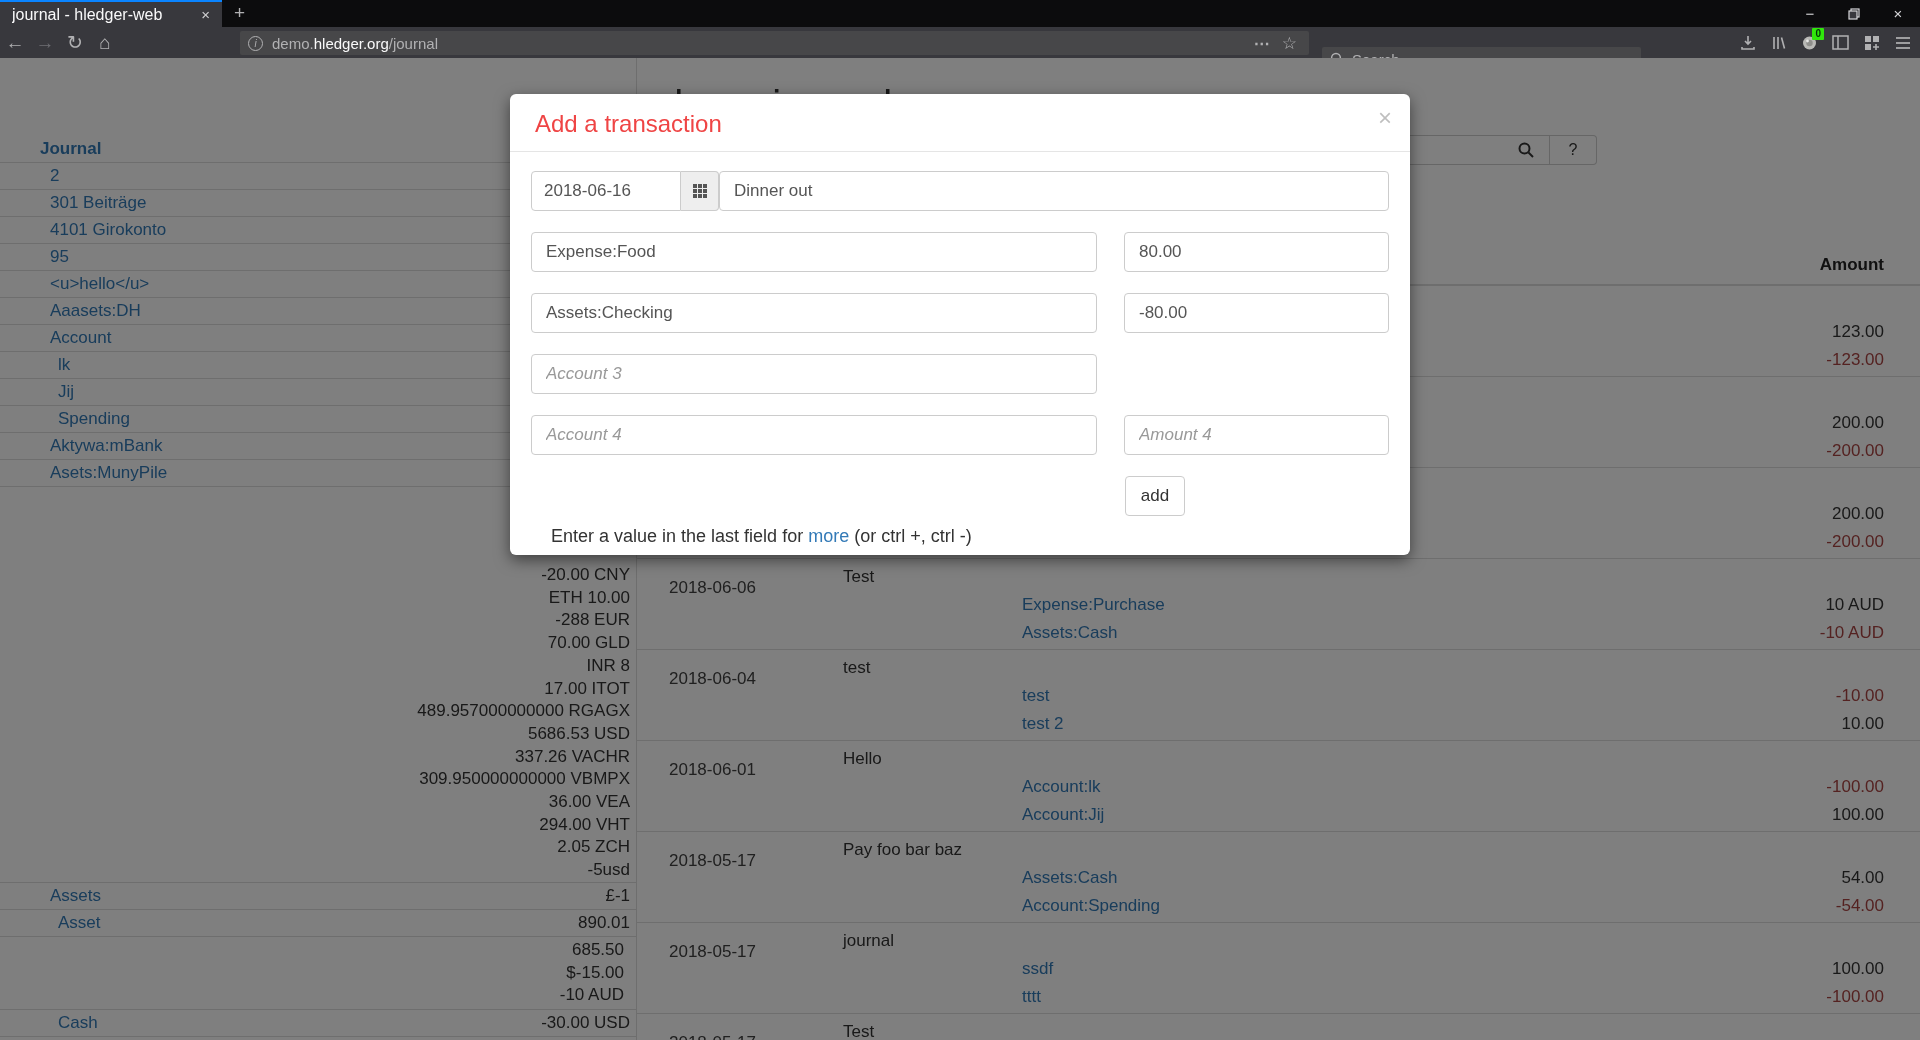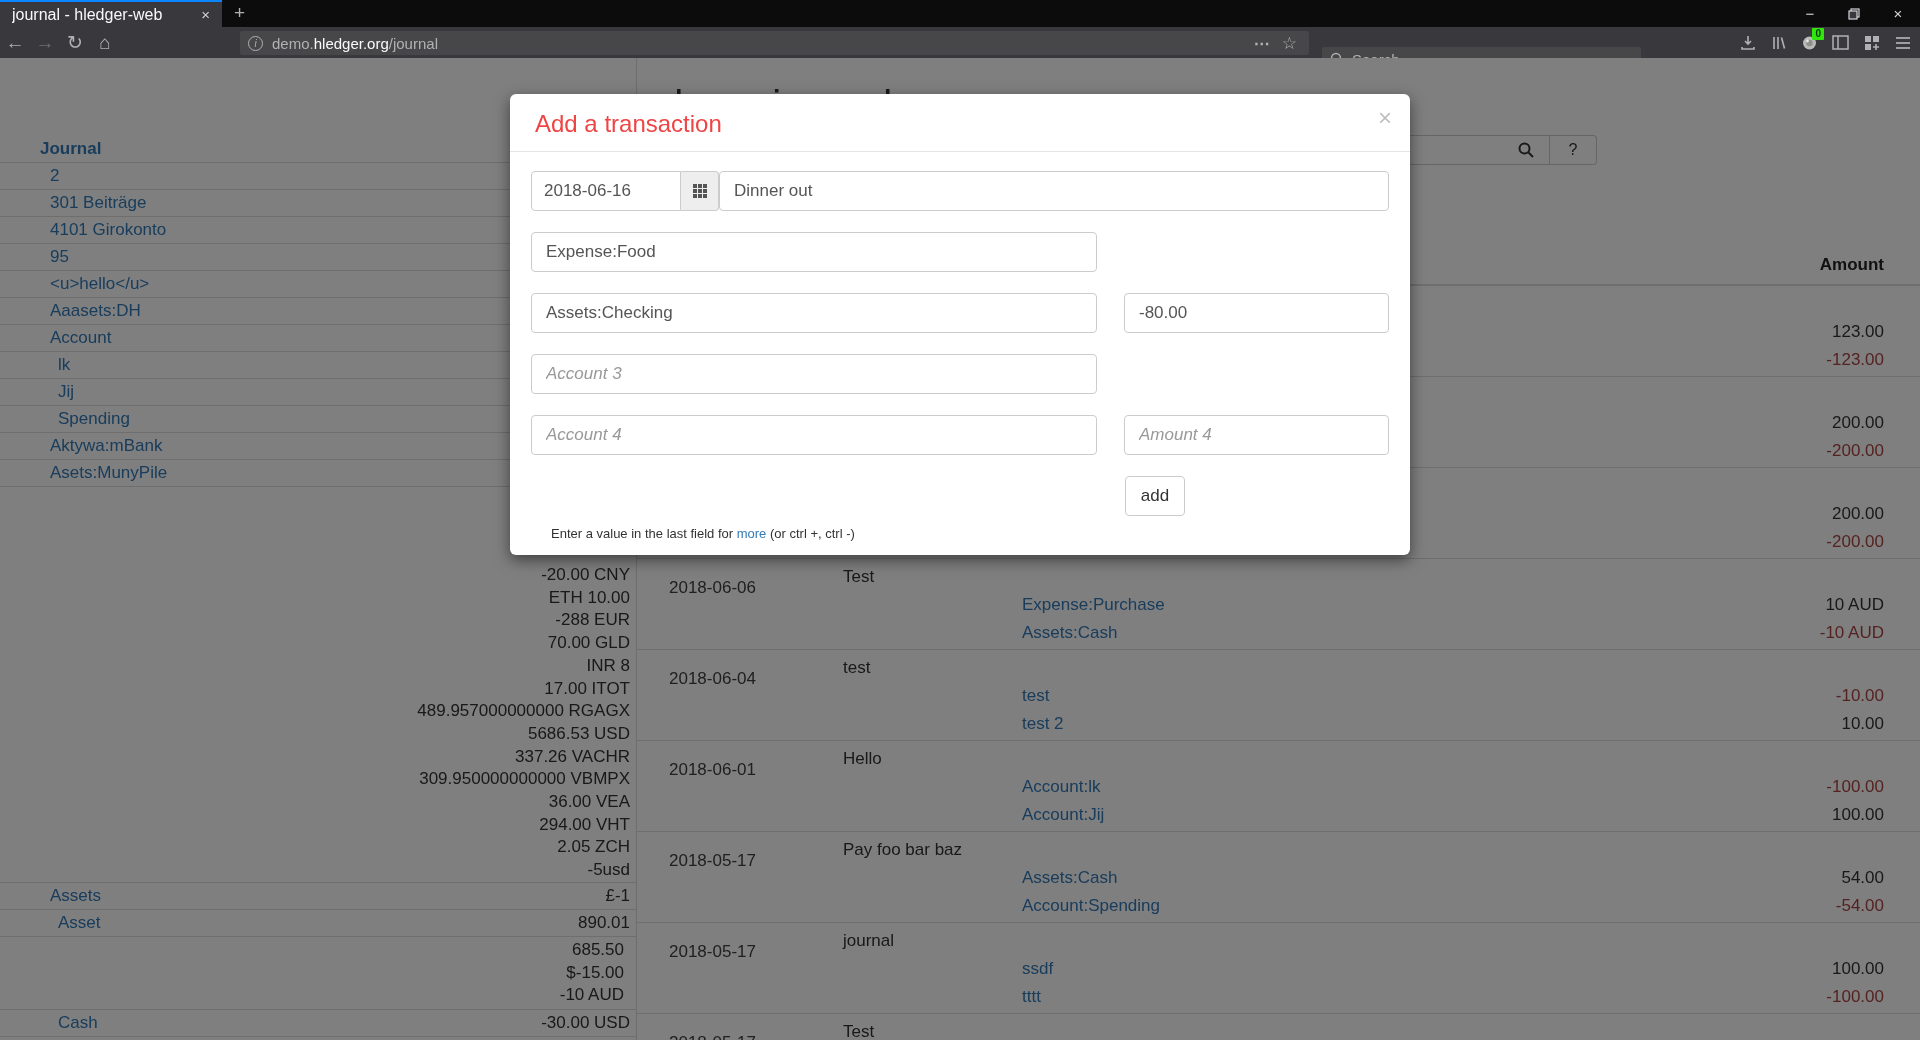--- a/index.html
+++ b/index.html
@@ -96,21 +96,21 @@
   .dategrp { display:flex; }
   .date-input { width:150px; border-radius:4px 0 0 4px;padding-left:12px; }
   .date-addon { width:38px; height:40px; border:1px solid #ccc; border-left:none;
                 border-radius:0 4px 4px 0; background:#eee; display:flex; align-items:center;
                 justify-content:center; }
   .desc-input { width:745px; }
   .acct-input { width:566px; }
   .amt-input { width:265px; }
   .add-btn { margin-left:594px; width:60px; height:40px; background:#fff; border:1px solid #ccc;
              border-radius:4px; font-size:17px; color:#333; }
-  .hint { margin:10px 0 0 20px; font-size:13px; color:#333; }
+  .hint { margin:10px 0 0 20px; font-size:18px; color:#333; }
   .hint a { color:#337ab7; text-decoration:none; }
 
   svg { display:block; }
 </style>
 </head>
 <body>
 
 <div class="browser">
 
   <div class="tabbar">
@@ -399,20 +399,21 @@
                     <rect x="11" y="11" width="4" height="4"></rect>
                   </g>
                 </svg>
             </div>
           </div>
           <input class="ctl desc-input" type="text" value="Dinner out" style="">
         </div>
 
         <div class="frow">
           <input class="ctl acct-input" type="text" value="Expense:Food" style="">
+          <input class="ctl amt-input" type="text" value="80.00" style="">
         </div>
 
         <div class="frow">
           <input class="ctl acct-input" type="text" value="Assets:Checking" style="">
           <input class="ctl amt-input" type="text" value="-80.00" style="">
         </div>
 
         <div class="frow">
           <input class="ctl acct-input" type="text" placeholder="Account 3" style="">
         </div>

